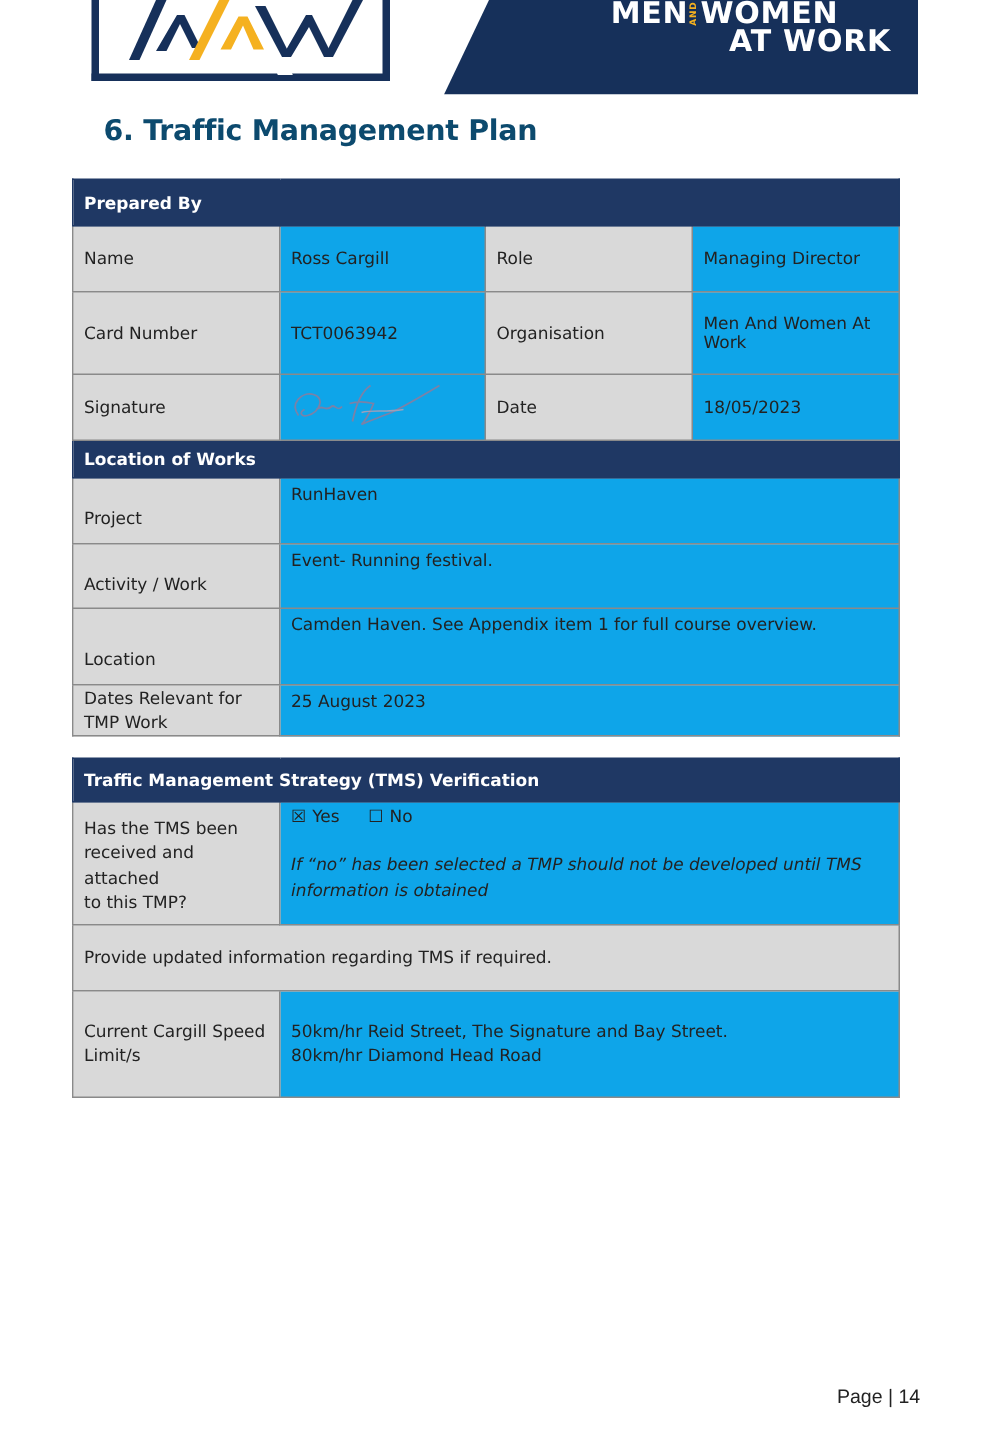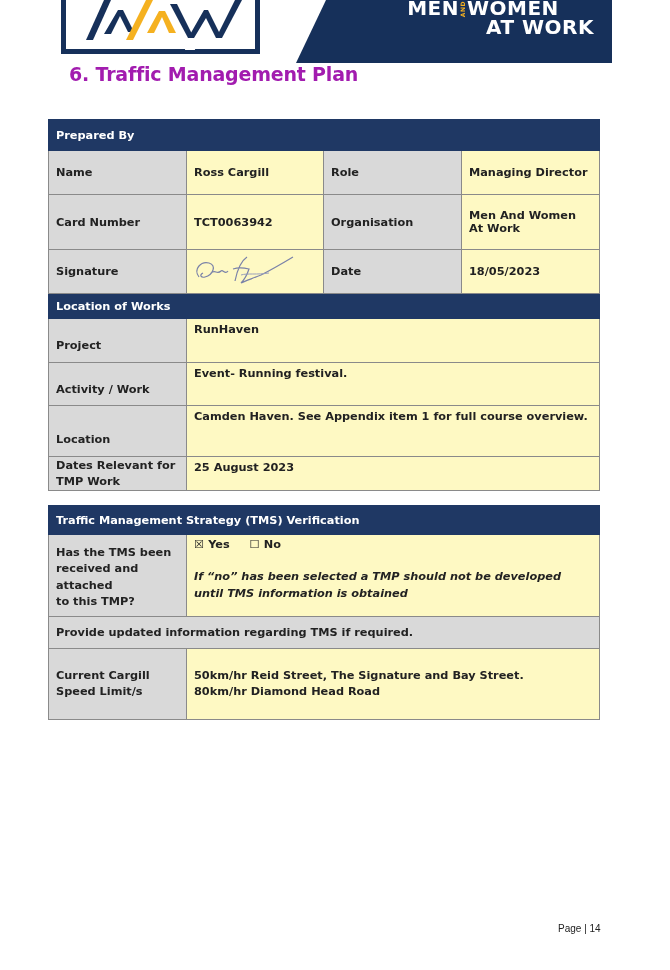--- a/index.html
+++ b/index.html
@@ -12,39 +12,39 @@
   .logo-svg { position: absolute; left: 66px; top: 0; }
   .brand-band { position: absolute; left: 296px; top: 0; width: 316px; height: 63px; }
   .brand-text { position: absolute; left: 372px; top: 0; width: 222px; text-align: center;
     color: #fff; font-family: "DejaVu Sans", sans-serif; font-weight: bold; line-height: 19px;
     font-size: 20px; letter-spacing: 0.5px; }
   .brand-text .l1 { display: block; margin-top: -1px; }
   .brand-text .l2 { display: block; text-align: right; }
   .brand-text .and { color: #f5b120; font-size: 6px; display: inline-block;
     writing-mode: vertical-rl; transform: rotate(180deg); vertical-align: middle; line-height: 6px; margin: 0 1px; }
 
-  .page-title { position: absolute; left: 69px; top: 63px; font-size: 19px; font-weight: bold;
-    color: #a21caf; letter-spacing: -0.2px; }
+  .page-title { position: absolute; left: 69px; top: 76px; font-size: 19px; font-weight: bold;
+    color: #0c4a6e; letter-spacing: -0.2px; }
 
   
   table { position: absolute; left: 48px; width: 551px; border-collapse: collapse;
     font-size: 11.3px; table-layout: fixed; }
-  td { border: 1px solid #8a8a8a; padding: 0 7px; vertical-align: middle; color: #222; font-weight: bold; }
+  td { border: 1px solid #8a8a8a; padding: 0 7px; vertical-align: middle; color: #222; }
   td.lbl { background: #d9d9d9; }
-  td.val { background: #fef9c3; }
+  td.val { background: #0ea5e9; }
   td.head { background: #1f3864; color: #fff; font-weight: bold; font-size: 11.3px; border-color: #1f3864; }
   td.top { vertical-align: top; padding-top: 4px; }
   .t1 { top: 119px; }
   .t2 { top: 505px; }
   .italic { font-style: italic; }
   .chk { display: inline-block; margin-right: 4px; }
   .gap { display: inline-block; width: 12px; }
 
   .footer { position: absolute; left: 558px; top: 923px; font-family: "Liberation Sans", sans-serif;
-    font-size: 10px; color: #222; }
+    font-size: 13px; color: #222; }
 </style>
 </head>
 <body>
 
 <div class="logo-frame"></div>
 <svg class="logo-svg" width="190" height="50" viewBox="0 0 190 50">
   <polygon points="20,40 27,40 45,0 38,0" fill="#16305a"></polygon>
   <polygon points="38,34 45,34 54,16 62,32 68,32 57,10 52,10" fill="#16305a"></polygon>
   <polygon points="60,40 67,40 87,0 80,0" fill="#f5b120"></polygon>
   <polygon points="81,33 88,33 96,17 103,33 110,33 99,11 93,11" fill="#f5b120"></polygon>
@@ -138,21 +138,21 @@
     </td>
     <td class="val top" style="padding-top:2px">
       <div style="line-height:16px">
         <span><span class="chk">☒</span><span>Yes</span></span>
         <span class="gap"></span>
         <span><span class="chk">☐</span><span>No</span></span>
       </div>
       <div class="italic" style="margin-top:16px; line-height:16.5px">If “no” has been selected a TMP should not be developed until TMS information is obtained</div>
     </td>
   </tr>
-  <tr style="height:32px">
+  <tr style="height:44px">
     <td class="lbl" colspan="2">Provide updated information regarding TMS if required.</td>
   </tr>
   <tr style="height:71px">
     <td class="lbl" style="line-height:16.5px">Current Cargill Speed Limit/s</td>
     <td class="val" style="line-height:16.5px">
       <div>50km/hr Reid Street, The Signature and Bay Street.</div>
       <div>80km/hr Diamond Head Road</div>
     </td>
   </tr>
 </tbody>

